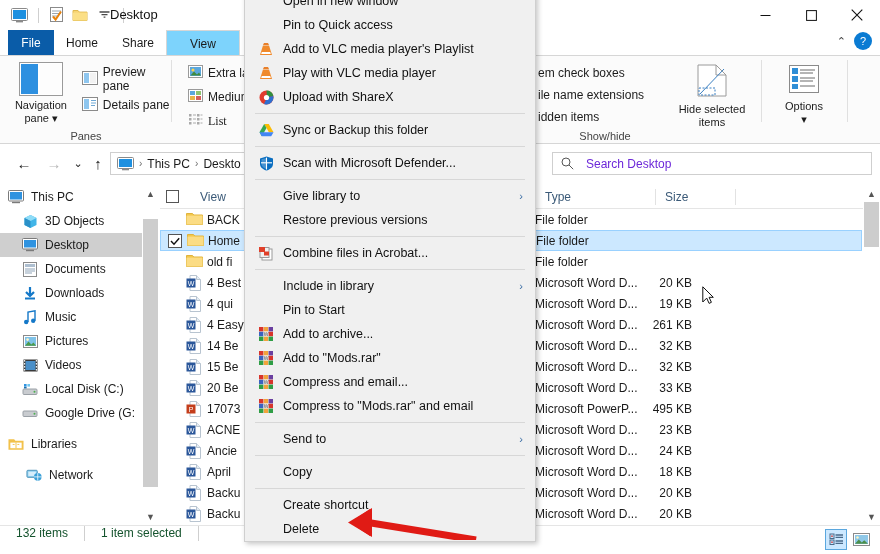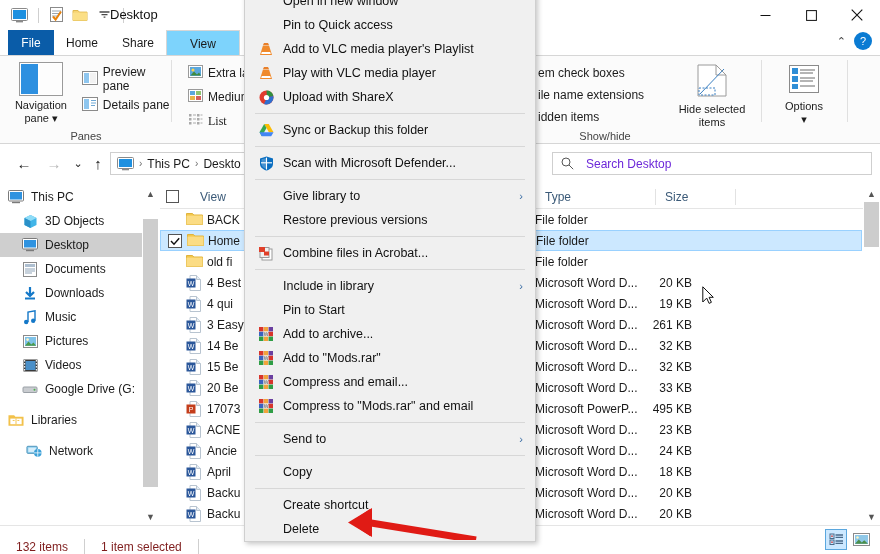--- a/index.html
+++ b/index.html
@@ -74,21 +74,21 @@
   .row .rchk { position:absolute; left:7px; width:14px; height:14px; }
   .row .ricon { position:absolute; left:26px; width:16px; height:16px; }
   .row .rname { position:absolute; left:47px; }
   .row .rtype { position:absolute; left:375px; }
   .row .rsize { position:absolute; left:470px; width:62px; text-align:right; }
 
   .lvscroll { position:absolute; top:185px; right:0; width:17px; bottom:29px; background:#fff; }
   .lv-thumb { position:absolute; left:1px; top:17px; width:15px; height:45px; background:#cdcdcd; }
 
   
-  .statusbar { position:absolute; left:0; bottom:0; width:880px; height:29px; background:#fff; border-top:1px solid #e5e5e5; display:flex; align-items:flex-end; font-size:12px; color:#7f1d1d; }
+  .statusbar { position:absolute; left:0; bottom:0; width:880px; height:29px; background:#fff; border-top:1px solid #e5e5e5; display:flex; align-items:flex-start; font-size:12px; color:#14532d; }
   .st-txt { margin-left:16px; }
   .st-sep { width:1px; height:15px; background:#cfcfcf; margin-left:16px; }
   .viewbtns { position:absolute; right:8px; bottom:4px; display:flex; gap:3px; }
   .vb { width:22px; height:21px; display:flex; align-items:center; justify-content:center; }
   .vb.on { background:#cce8ff; border:1px solid #5ba7de; }
 
   
   .ctxmenu { position:absolute; left:244px; top:-12px; width:292px; background:#f0f0f0; border:1px solid #cfcfcf; box-shadow:2px 2px 5px rgba(0,0,0,0.22); z-index:50; }
   .mi { height:24px; display:flex; align-items:center; font-size:12.5px; color:#111; position:relative; padding-left:10px; }
   .mi .mico { width:22px; height:16px; display:flex; align-items:center; justify-content:center; flex:0 0 22px; }
@@ -415,20 +415,32 @@
             <rect x="12.8" y="1" width="1.2" height="1.6" fill="#eee"></rect>
             <rect x="12.8" y="4" width="1.2" height="1.6" fill="#eee"></rect>
             <rect x="12.8" y="7" width="1.2" height="1.6" fill="#eee"></rect>
             <rect x="12.8" y="10" width="1.2" height="1.6" fill="#eee"></rect>
           </svg>
       </span>
       <span>Videos</span>
     </div>
     <div class="navitem">
       <span class="ni">
+        <svg width="16" height="13" viewBox="0 0 16 13">
+            <rect x="1" y="6" width="14" height="5.5" rx="1" fill="#c9ccd0" stroke="#9aa0a6"></rect>
+            <circle cx="12.5" cy="8.8" r="1" fill="#4caf50"></circle>
+            <rect x="2" y="1" width="2.6" height="2.6" fill="#2f93e0"></rect>
+            <rect x="5.4" y="1" width="2.6" height="2.6" fill="#70c5f0"></rect>
+            <rect x="2" y="3.8" width="2.6" height="1.6" fill="#1b6fae"></rect>
+          </svg>
+      </span>
+      <span>Local Disk (C:)</span>
+    </div>
+    <div class="navitem">
+      <span class="ni">
         <svg width="16" height="12" viewBox="0 0 16 12">
             <rect x="1" y="4" width="14" height="5.5" rx="1" fill="#c9ccd0" stroke="#9aa0a6"></rect>
             <circle cx="12.5" cy="6.8" r="1" fill="#4caf50"></circle>
           </svg>
       </span>
       <span>Google Drive (G:</span>
     </div>
     <div class="navitem root" style="margin-top:7px;">
       <span class="ni">
         <svg width="17" height="14" viewBox="0 0 17 14">
@@ -538,21 +550,21 @@
         <span class="rtype">Microsoft Word D...</span>
         <span class="rsize">19 KB</span>
       </div>
       <div class="row" style="top:105px;">
         <span class="ricon"><svg width="15" height="16" viewBox="0 0 15 16">
               <path d="M4 0.5h6.5L14.5 4.5V15.5H4z" fill="#fff" stroke="#b8c4d0"></path>
               <path d="M10.5 0.5v4h4" fill="#e3ecf4" stroke="#b8c4d0"></path>
               <rect x="0.5" y="3.5" width="9" height="9" fill="#2b579a"></rect>
               <text x="5" y="10.6" font-size="7" fill="#fff" text-anchor="middle" font-family="Liberation Sans">W</text>
             </svg></span>
-        <span class="rname">3 Easy</span>
+        <span class="rname">4 Easy</span>
         <span class="rtype">Microsoft Word D...</span>
         <span class="rsize">261 KB</span>
       </div>
       <div class="row" style="top:126px;">
         <span class="ricon"><svg width="15" height="16" viewBox="0 0 15 16">
               <path d="M4 0.5h6.5L14.5 4.5V15.5H4z" fill="#fff" stroke="#b8c4d0"></path>
               <path d="M10.5 0.5v4h4" fill="#e3ecf4" stroke="#b8c4d0"></path>
               <rect x="0.5" y="3.5" width="9" height="9" fill="#2b579a"></rect>
               <text x="5" y="10.6" font-size="7" fill="#fff" text-anchor="middle" font-family="Liberation Sans">W</text>
             </svg></span>

